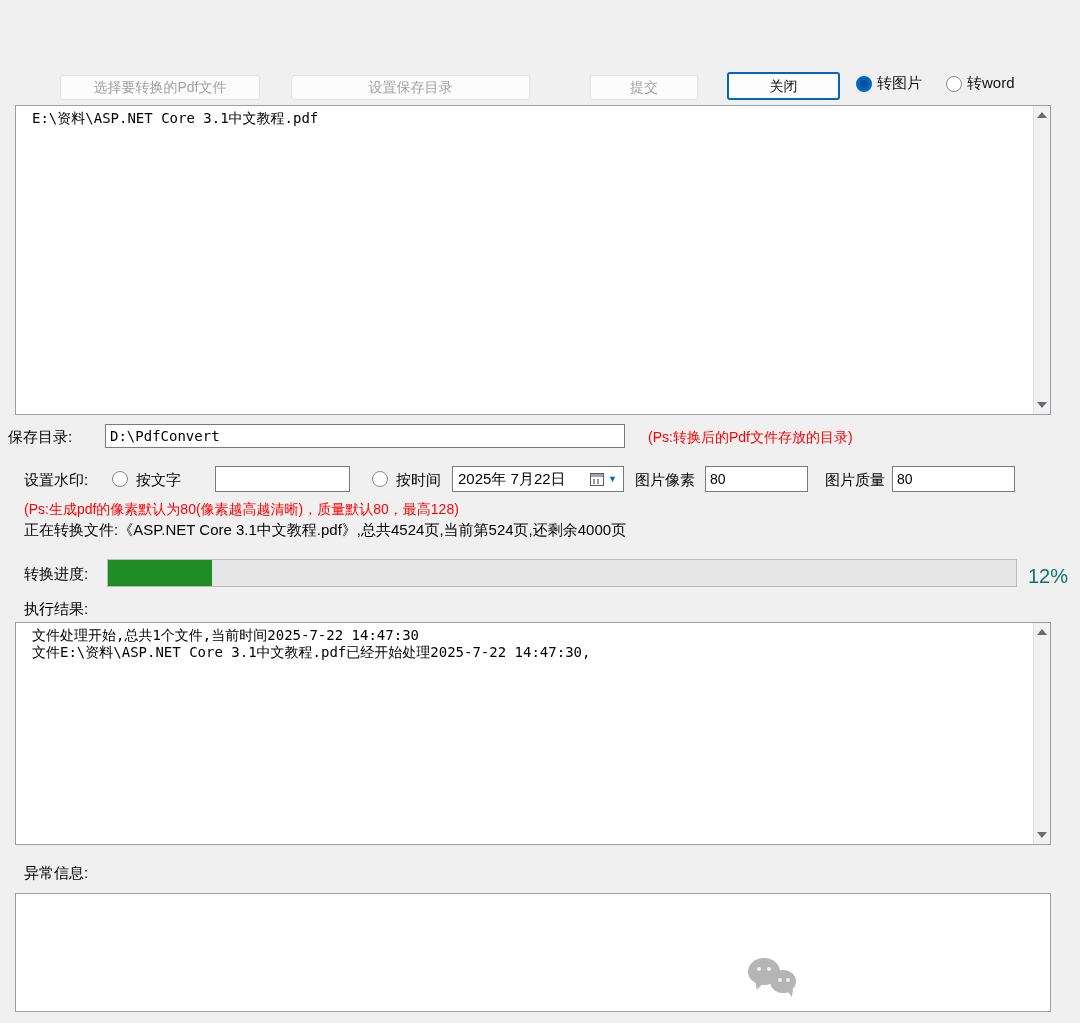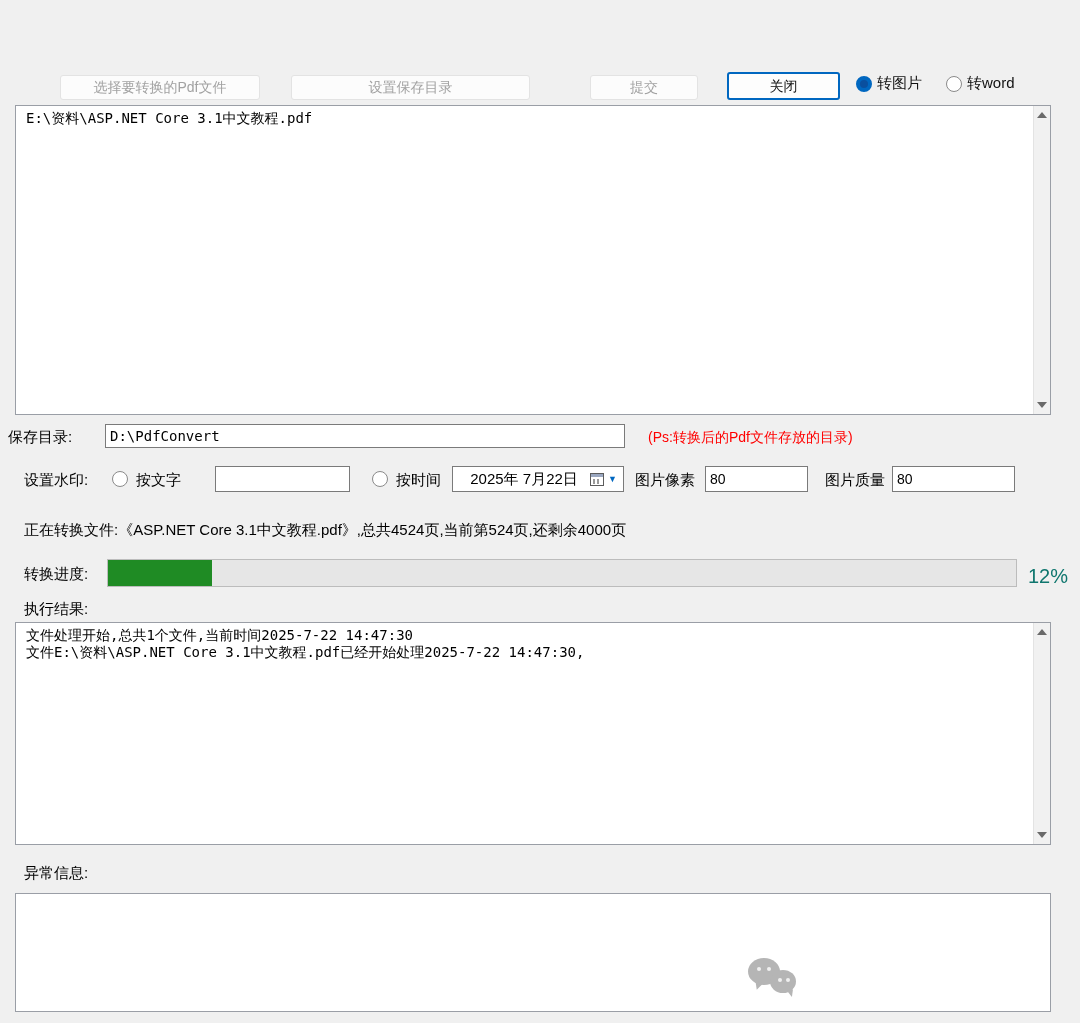--- a/index.html
+++ b/index.html
@@ -34,38 +34,38 @@
   .radio-dot { width:16px; height:16px; border-radius:50%; }
   .radio-on { border:4px solid #0067c0; background:#0a4f9e; }
   .radio-off { border:1px solid #8a8a8a; background:#fff; }
   .radio-word-label { font-size:15px; }
 
   
   .bigbox { position:absolute; left:15px; width:1036px; background:#fff; border:1px solid #9a9ea6; }
   .filelist { top:105px; height:310px; }
   .resultbox { top:622px; height:223px; }
   .errorbox { top:893px; height:119px; }
-  .mono-lines { font-family:"DejaVu Sans Mono","Liberation Mono",monospace; font-size:14px; line-height:17px; color:#000; padding:4px 10px; white-space:pre-wrap; }
+  .mono-lines { font-family:"DejaVu Sans Mono","Liberation Mono",monospace; font-size:14px; line-height:17px; color:#000; padding:4px 16px; white-space:pre-wrap; }
   .vscroll { position:absolute; top:0; right:0; bottom:0; width:17px; background:#f1f1f1; border-left:1px solid #e3e3e3; }
   .arr { position:absolute; left:50%; transform:translateX(-50%); width:0; height:0; }
   .arr-up { top:6px; border-left:5px solid transparent; border-right:5px solid transparent; border-bottom:6px solid #6a6a6a; }
   .arr-dn { bottom:6px; border-left:5px solid transparent; border-right:5px solid transparent; border-top:6px solid #6a6a6a; }
 
   .lbl { position:absolute; font-size:15px; color:#000; }
   .input { position:absolute; background:#fff; border:1px solid #7a7a7a; font-size:14px; padding:0 4px; color:#000; }
   .mono { font-family:"DejaVu Sans Mono","Liberation Mono",monospace; }
   .rednote { position:absolute; font-size:14px; color:#ff0000; }
 
   
   .savedir-input { left:105px; top:424px; width:520px; height:24px; line-height:22px; }
 
   
   .wm-radio { position:absolute; width:16px; height:16px; border-radius:50%; border:1px solid #8a8a8a; background:#fff; }
   .wm-text-input { left:215px; top:466px; width:135px; height:26px; }
-  .datepicker { position:absolute; left:452px; top:466px; width:172px; height:26px; background:#fff; border:1px solid #7a7a7a; display:flex; align-items:center;text-align:center; }
+  .datepicker { position:absolute; left:452px; top:466px; width:172px; height:26px; background:#fff; border:1px solid #7a7a7a; display:flex; align-items:center; }
   .date-text { font-size:15px; padding-left:5px; flex:1; }
   .cal-icon { width:14px; height:13px; border:1px solid #5c5c5c; background:#fff; position:relative; margin-right:4px; }
   .cal-icon::before { content:""; position:absolute; left:0; top:0; right:0; height:3px; background:#9aa7c0; }
   .cal-icon::after { content:""; position:absolute; left:2px; top:5px; right:2px; height:5px; background:repeating-linear-gradient(to right,#9a9a9a 0 2px,transparent 2px 4px); }
   .date-arrow { font-size:9px; color:#0067c0; margin-right:6px; }
   .px-input { left:705px; top:466px; width:103px; height:26px; line-height:24px; }
   .q-input  { left:892px; top:466px; width:123px; height:26px; line-height:24px; }
 
   
   .statusline { position:absolute; left:24px; top:521px; font-size:15px; color:#000; }
@@ -128,20 +128,21 @@
   <div class="datepicker">
     <span class="date-text">2025年 7月22日</span>
     <span class="cal-icon"></span>
     <span class="date-arrow">▼</span>
   </div>
   <div class="lbl" style="left:635px; top:471px;">图片像素</div>
   <div class="input px-input">80</div>
   <div class="lbl" style="left:825px; top:471px;">图片质量</div>
   <div class="input q-input">80</div>
 
+  <div class="rednote" style="left:24px; top:501px;">(Ps:生成pdf的像素默认为80(像素越高越清晰)，质量默认80，最高128)</div>
   <div class="statusline">正在转换文件:《ASP.NET Core 3.1中文教程.pdf》,总共4524页,当前第524页,还剩余4000页</div>
 
   <div class="lbl" style="left:24px; top:565px;">转换进度:</div>
   <div class="progress-track">
     <div class="progress-fill" style="width: 11.5%;"></div>
   </div>
   <div class="pct">12%</div>
 
   <div class="lbl" style="left:24px; top:600px;">执行结果:</div>
   <div class="bigbox resultbox">

